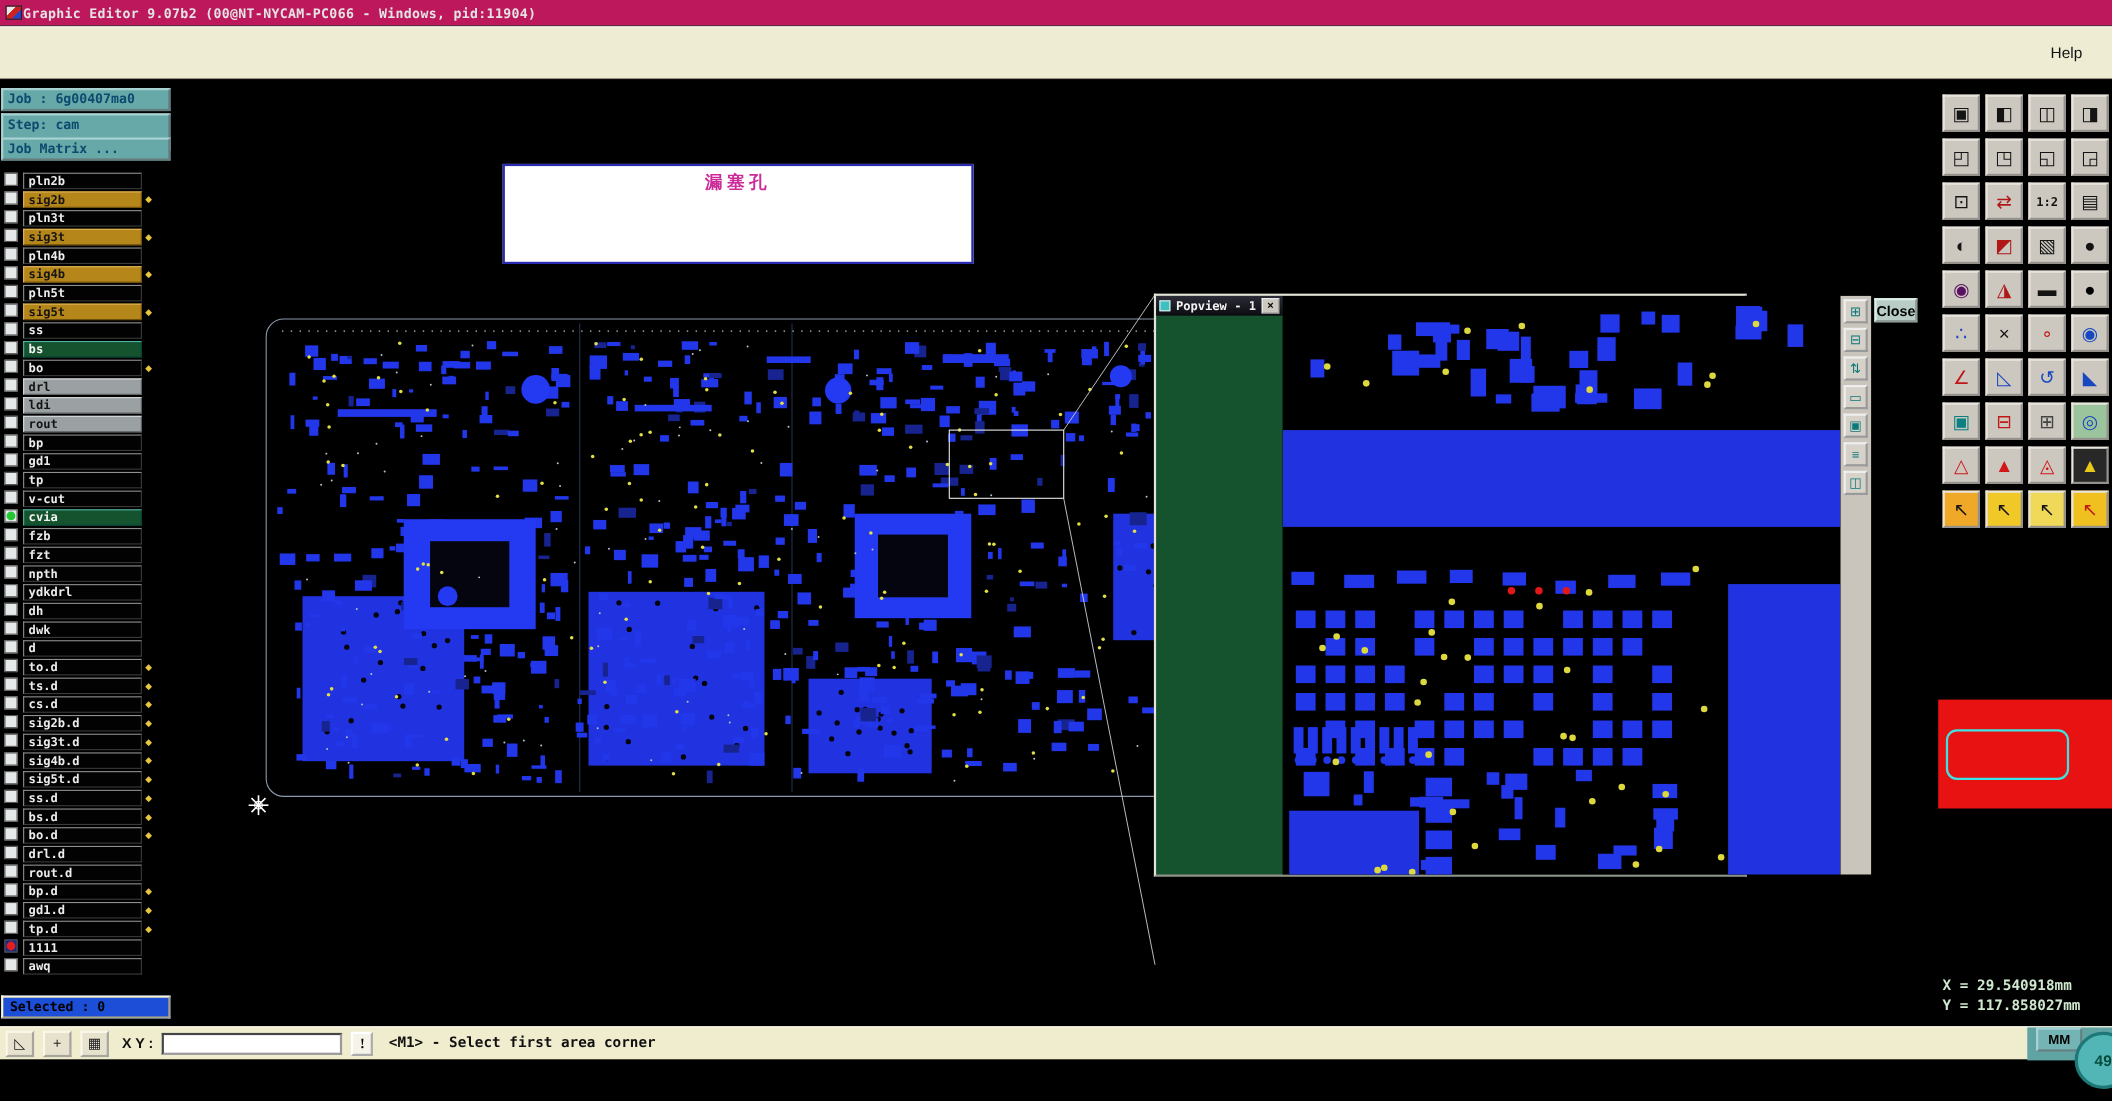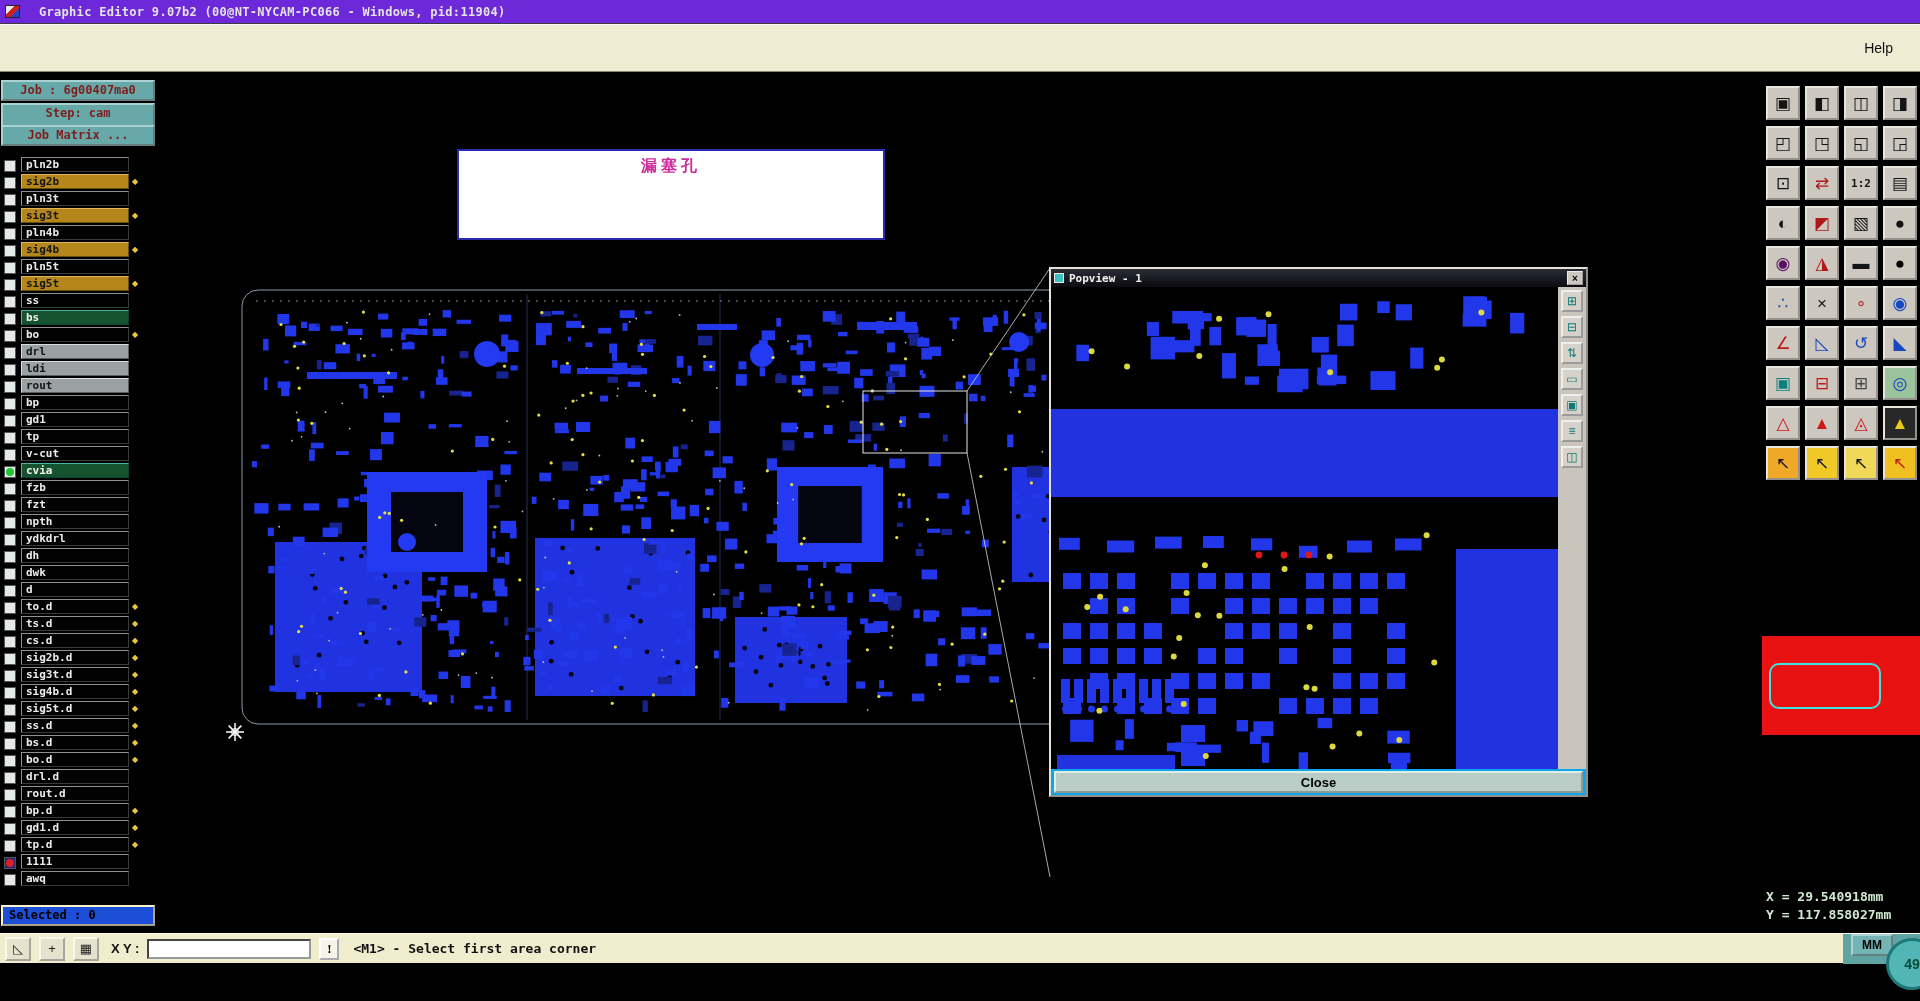--- a/index.html
+++ b/index.html
@@ -1,44 +1,44 @@
 <!DOCTYPE html>
 <html><head>
 <meta charset="utf-8">
 <style>
 *{margin:0;padding:0;box-sizing:border-box}
 html,body{background:#000}
 body{font-family:"Liberation Sans",sans-serif}
 #root{position:relative;width:1920px;height:1001px;background:#000;overflow:hidden}
 
 
-.titlebar{position:absolute;left:0;top:0;width:1920px;height:24px;background:#6d28d9;border-bottom:1px solid #3c3c3c;display:flex;align-items:center;gap:19px;padding-left:5px}
+.titlebar{position:absolute;left:0;top:0;width:1920px;height:24px;background:#be185d;border-bottom:1px solid #3c3c3c;display:flex;align-items:center;gap:1px;padding-left:5px}
 .app-icon{width:15px;height:13px;background:linear-gradient(135deg,#e8e8e8 0 35%,#cc2222 35% 65%,#2244cc 65%);border:1px solid #222}
 .title-text{font:bold 12px "DejaVu Sans Mono",monospace;color:#e4e4e4;letter-spacing:.3px}
 
 
 .menubar{position:absolute;left:0;top:24px;width:1920px;height:48px;background:#efecd4;border-top:1px solid #fbfaf0;border-bottom:1px solid #8a8878;display:flex;align-items:center;padding:0 2px 0 10px}
 .menu-item{font:14px "Liberation Sans",sans-serif;color:#111;padding:4px 11px;white-space:nowrap}
 .menu-help{margin-left:auto;margin-right:14px}
 .brand{width:414px;height:46px;background:#fcfbf2;border:1px solid #9a9888;display:flex;align-items:center;padding:0 8px;gap:12px}
 .fl-logo{display:flex;align-items:center;gap:4px}
 .fl-bars i{display:block;height:4px;background:#d81c1c;margin:2.5px 0;transform:skewX(-20deg)}
 .fl-bars i:nth-child(1){width:30px}.fl-bars i:nth-child(2){width:24px}.fl-bars i:nth-child(3){width:18px}
 .fl-text{font:bold italic 26px "Liberation Sans",sans-serif;color:#1c2fae;letter-spacing:-1px}
 .gen-block{display:flex;flex-direction:column;align-items:flex-end}
 .gen-title{font:bold 23px "Liberation Serif",serif;color:#101010;white-space:nowrap}
 .gen-sub{font:bold italic 13px "Liberation Serif",serif;color:#101010;margin-right:6px}
 .date-block{display:flex;flex-direction:column;align-items:flex-end;margin-left:auto}
 .date-block div{font:italic 13px "Liberation Serif",serif;color:#101010;white-space:nowrap}
 
 
 .leftpanel{position:absolute;left:0;top:72px;width:157px;height:861px;background:#000}
-.job-btn{position:absolute;left:1px;width:154px;background:#67a9a9;border:2px outset #a9d1d1;font:bold 12px "DejaVu Sans Mono",monospace;color:#7f1d1d;padding:1px 4px;text-align:center;white-space:nowrap;overflow:hidden}
+.job-btn{position:absolute;left:1px;width:154px;background:#67a9a9;border:2px outset #a9d1d1;font:bold 12px "DejaVu Sans Mono",monospace;color:#0c4a6e;padding:1px 4px;text-align:left;white-space:nowrap;overflow:hidden}
 .layer-list{position:absolute;left:0;top:85px;width:157px}
-.layer-row{display:flex;align-items:flex-end;height:15px;margin-bottom:2px}
+.layer-row{display:flex;align-items:flex-start;height:15px;margin-bottom:2px}
 .layer-checkbox{width:12px;height:12px;margin-left:4px;background:#e6e9ea;border:1px solid #555;display:flex;align-items:center;justify-content:center;flex:none}
 .layer-dot{width:8px;height:8px;border-radius:50%}
 .layer-name{width:108px;height:15px;margin-left:5px;font:bold 11px "DejaVu Sans Mono",monospace;line-height:13px;padding-left:4px;border:1px solid;white-space:nowrap;overflow:hidden}
 .ly-black{background:#020202;color:#ececec;border-color:#909090 #3a3a3a #3a3a3a #909090}
 .ly-gold{background:#b5861a;color:#151515;border-color:#e0b45a #6a4e0e #6a4e0e #e0b45a}
 .ly-teal{background:#14532d;color:#f2f2f2;border-color:#4fb3a3 #074338 #074338 #4fb3a3}
 .ly-gray{background:#9ba1a3;color:#141414;border-color:#d6dbdc #5a5f60 #5a5f60 #d6dbdc}
 .layer-marker{margin-left:3px;font-size:8px;color:#e6c63e;line-height:15px}
 .selected-bar{position:absolute;left:1px;top:833px;width:154px;height:21px;background:#1d4ed8;border:2px outset #fbf4cc;font:bold 12px "DejaVu Sans Mono",monospace;color:#000;padding:1px 6px}
 
@@ -52,21 +52,21 @@
 .tool-btn{position:absolute;width:34px;height:34px;background:#ccc8c0;border:2px outset #e8e4dc;display:flex;align-items:center;justify-content:center;font-size:17px;line-height:1}
 .glyph-small{font:bold 11px "DejaVu Sans Mono",monospace}
 
 
 .symbol-preview{position:absolute;left:1762px;top:636px;width:158px;height:99px;background:#e81212}
 .symbol-outline{position:absolute;left:7px;top:27px;width:112px;height:46px;border:2px solid #3ce4e4;border-radius:10px}
 .readout{position:absolute;left:1766px;top:888px;font:bold 13px "DejaVu Sans Mono",monospace;color:#cfe8cf;line-height:18px}
 .zoom-badge{position:absolute;left:1886px;top:938px;width:52px;height:52px;border-radius:50%;background:#53b6b6;border:3px solid #1f7878;display:flex;align-items:center;justify-content:center;font:bold 14px "Liberation Sans",sans-serif;color:#064c3c;z-index:7}
 
 
-.popview{position:absolute;left:1049px;top:267px;width:539px;height:530px;background:#0ea5e9;border:2px outset #e6e2da;display:flex;flex-direction:column;z-index:5}
+.popview{position:absolute;left:1049px;top:267px;width:539px;height:530px;background:#14532d;border:2px outset #e6e2da;display:flex;flex-direction:row;z-index:5}
 .pop-title{height:18px;background:linear-gradient(180deg,#2c2c38,#0b0b10);display:flex;align-items:center;gap:5px;padding:0 3px;flex:none}
 .pop-title-icon{width:10px;height:10px;background:#3ec0c0;border:1px solid #e8e8e8;flex:none}
 .pop-title-text{font:bold 11px "DejaVu Sans Mono",monospace;color:#f2f2f2;flex:1}
 .pop-close{width:16px;height:14px;background:#ccc8c0;border:1px outset #eee;font:bold 10px "Liberation Sans",sans-serif;color:#000;display:flex;align-items:center;justify-content:center;flex:none}
 .pop-body{flex:1;display:flex;min-height:0}
 .pop-canvas{flex:1;background:#000;position:relative;overflow:hidden}
 .pop-strip{width:28px;background:#c9c5bc;display:flex;flex-direction:column;align-items:center;padding-top:3px;gap:4px;flex:none}
 .pop-tool{width:22px;height:22px;background:#d6d2c9;border:2px outset #eee;font-size:12px;color:#0b7878;display:flex;align-items:center;justify-content:center}
 .pop-closebar{height:26px;padding:2px 3px;flex:none}
 .pop-close-btn{width:100%;height:100%;background:#b9cdc6;border:2px outset #dceee8;font:bold 13px "Liberation Sans",sans-serif;color:#000;display:flex;align-items:center;justify-content:center}

